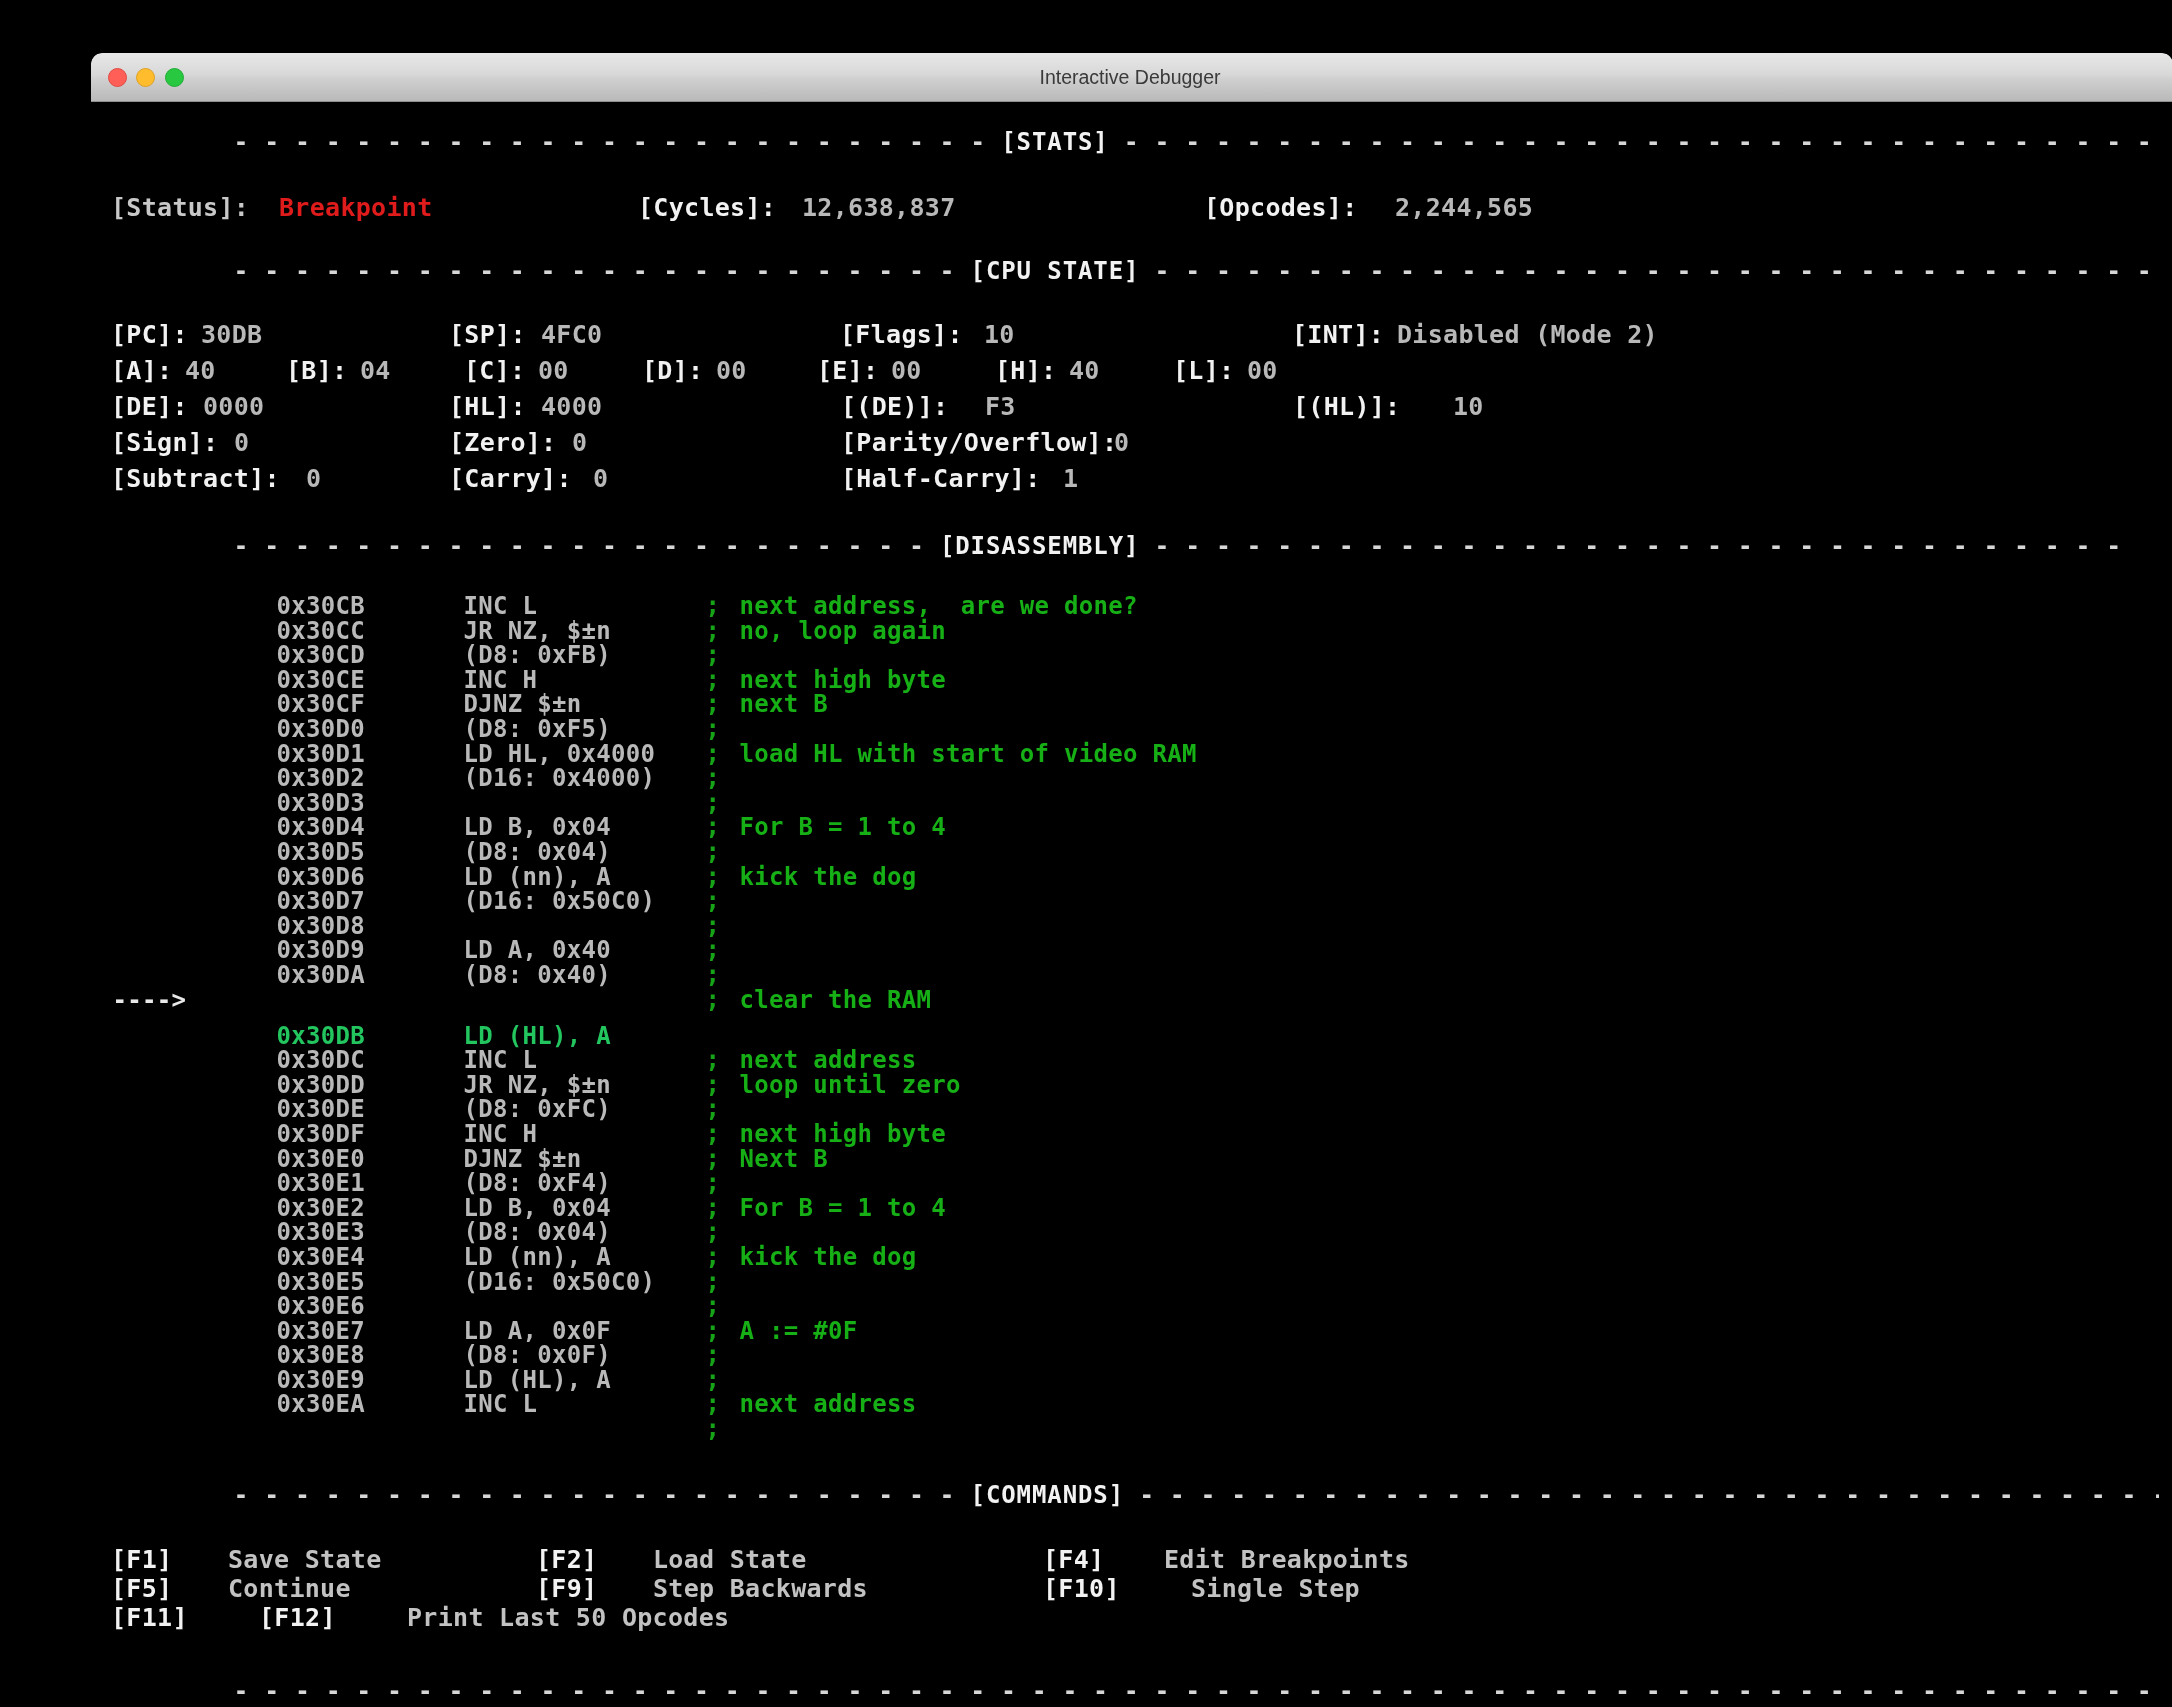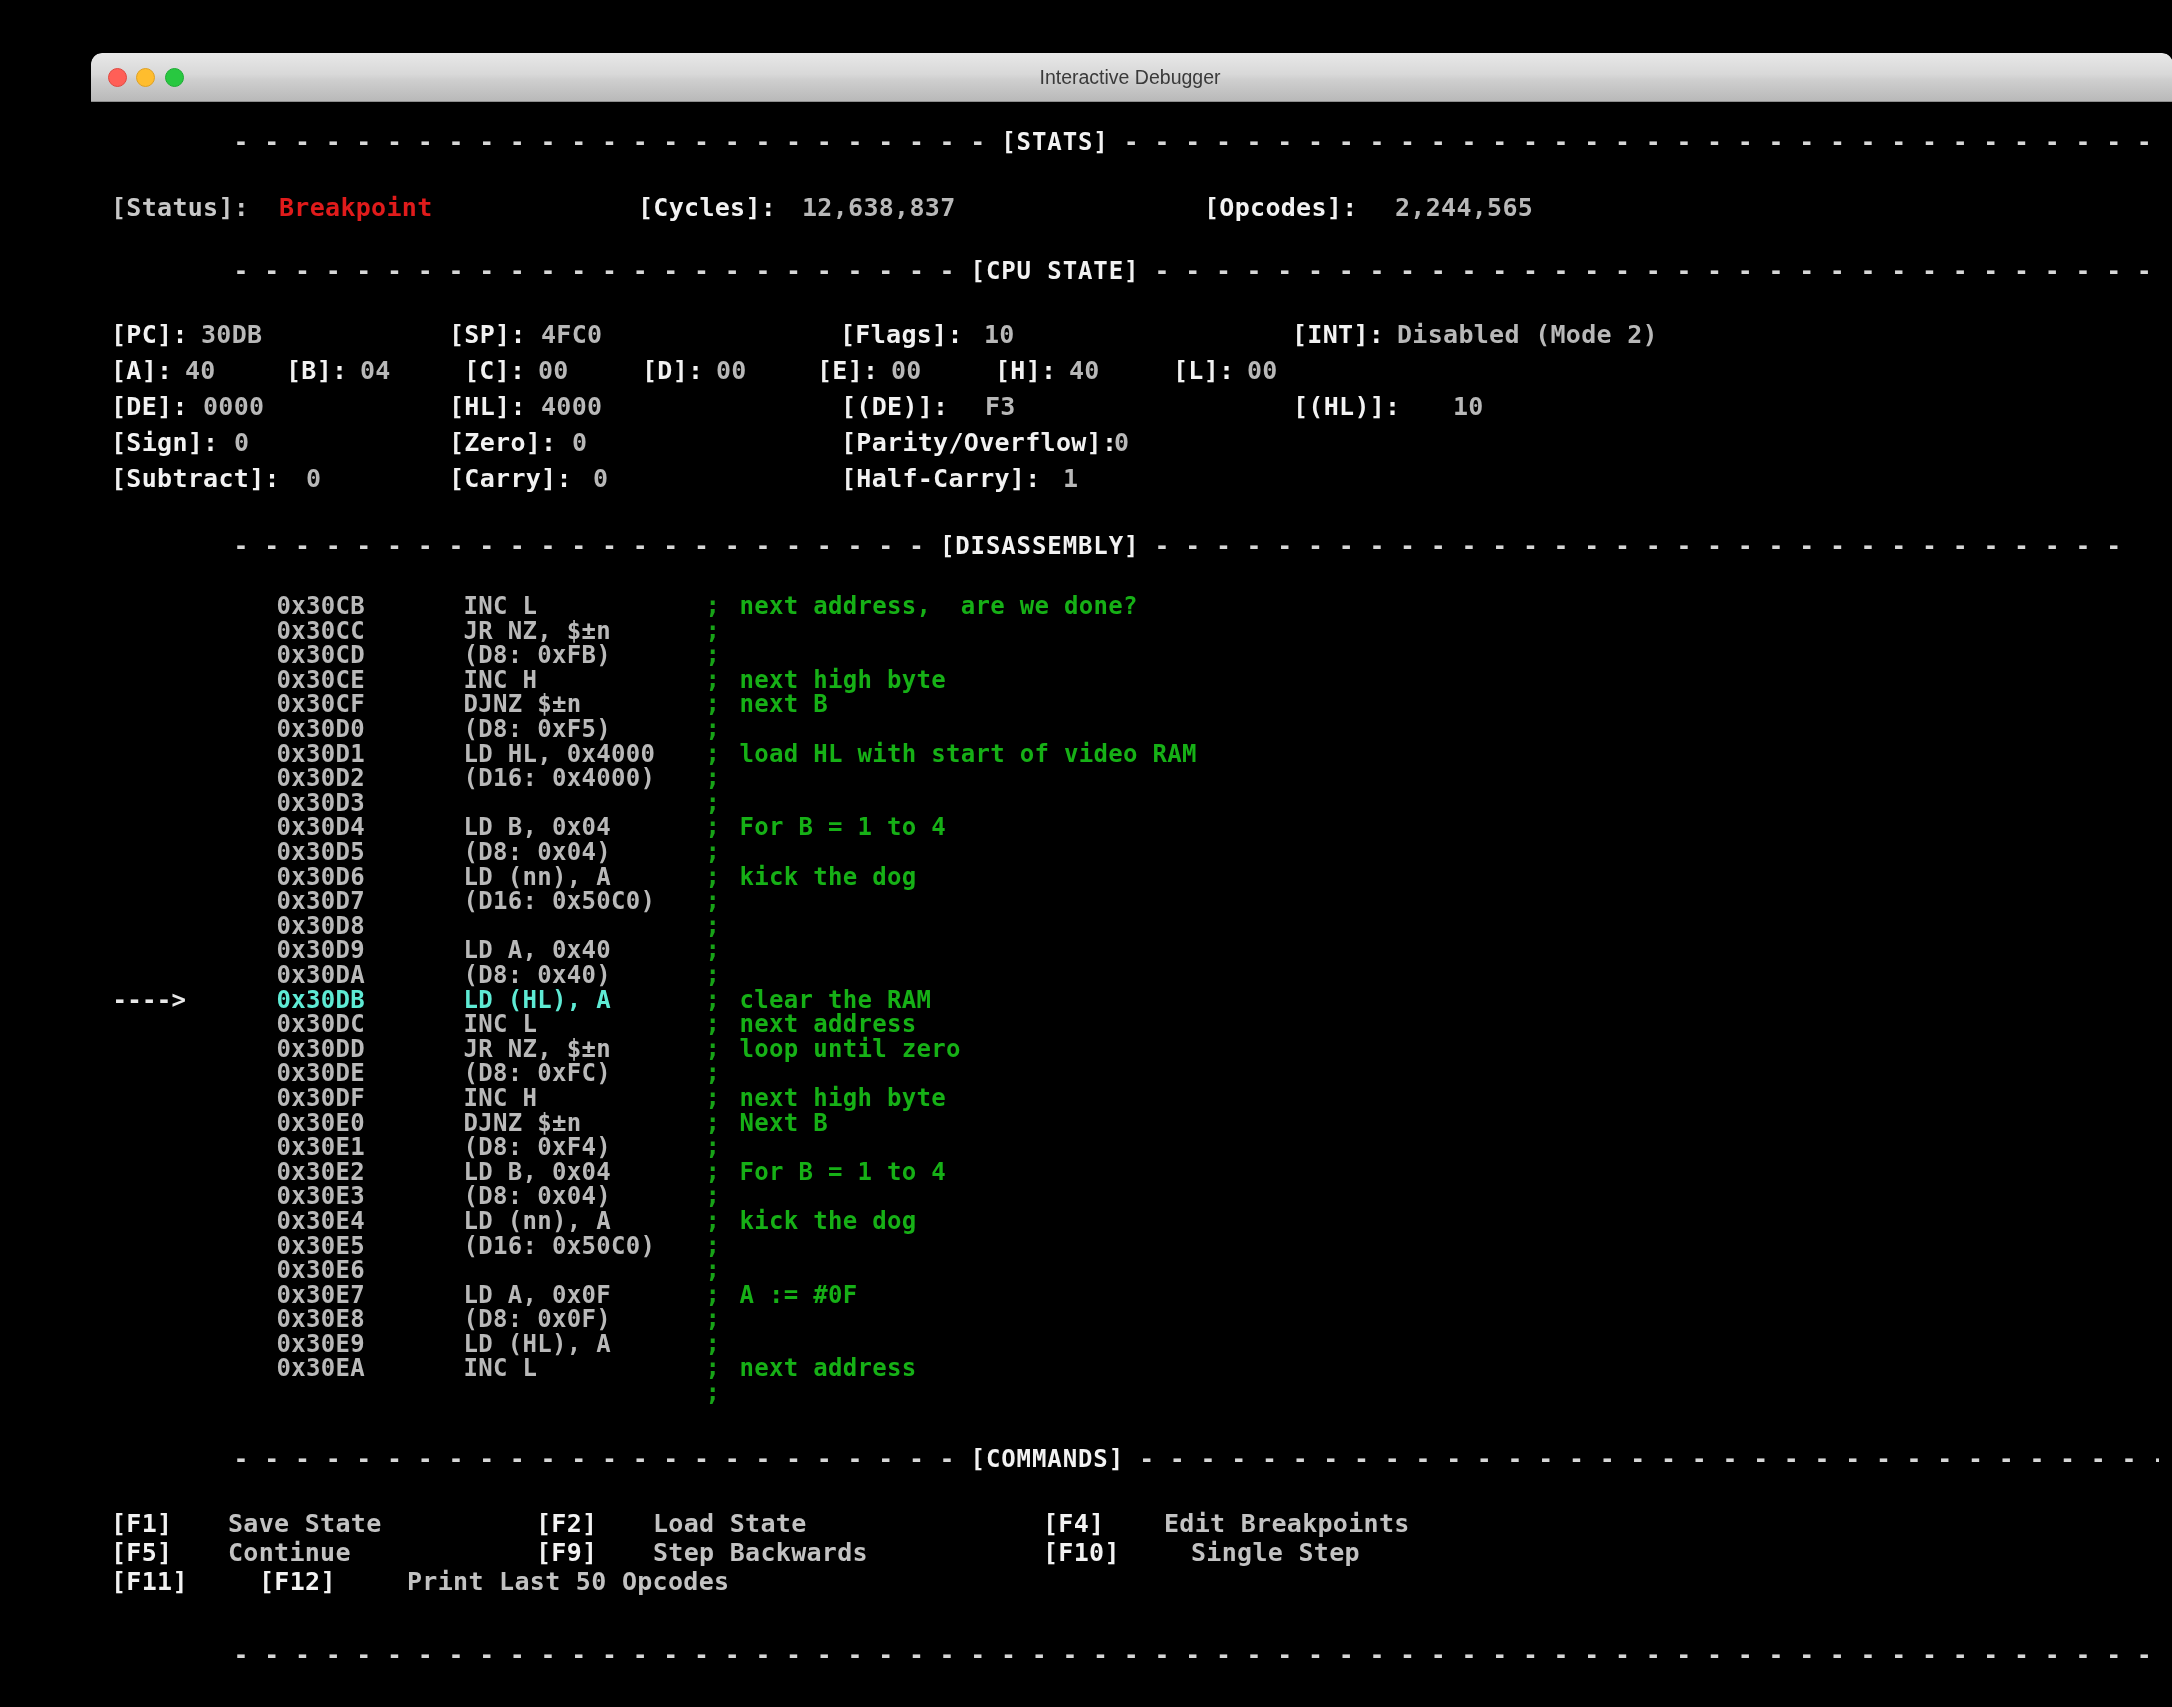--- a/index.html
+++ b/index.html
@@ -138,21 +138,22 @@
     width: 34px;
     flex: 0 0 34px;
     color: #17a317;
   }
   .d-cmt {
     flex: 1 1 auto;
     color: #16b016;
   }
   .dline.current .d-addr,
   .dline.current .d-op {
-    color: #5eead4;
+    color: #22c55e;
+    margin-top: 36px;
   }
 
   
   .cmd-row {
     display: flex;
     white-space: pre;
     font-size: 25px;
     line-height: 29px;
     font-weight: bold;
     letter-spacing: 0.3px;
@@ -252,21 +253,21 @@
         <span class="kv lbl" style="width:222px">[Half-Carry]:</span>
         <span class="kv val">1</span>
       </div>
 
       <div class="rule" style="margin-top:9.4px">
         <span>- - - - - - - - - - - - - - - - - - - - - - - </span><span class="lbl">[DISASSEMBLY]</span><span> - - - - - - - - - - - - - - - - - - - - - - - - - - - - - - - -</span>
       </div>
 
       <div id="disasm">
           <div class="dline"><span class="d-arrow"></span><span class="d-addr">0x30CB</span><span class="d-op">INC L</span><span class="d-semi">;</span><span class="d-cmt">next address,  are we done?</span></div>
-          <div class="dline"><span class="d-arrow"></span><span class="d-addr">0x30CC</span><span class="d-op">JR NZ, $±n</span><span class="d-semi">;</span></div>
+          <div class="dline"><span class="d-arrow"></span><span class="d-addr">0x30CC</span><span class="d-op">JR NZ, $±n</span><span class="d-semi">;</span><span class="d-cmt">no, loop again</span></div>
           <div class="dline"><span class="d-arrow"></span><span class="d-addr">0x30CD</span><span class="d-op">(D8: 0xFB)</span><span class="d-semi">;</span><span class="d-cmt"></span></div>
           <div class="dline"><span class="d-arrow"></span><span class="d-addr">0x30CE</span><span class="d-op">INC H</span><span class="d-semi">;</span><span class="d-cmt">next high byte</span></div>
           <div class="dline"><span class="d-arrow"></span><span class="d-addr">0x30CF</span><span class="d-op">DJNZ $±n</span><span class="d-semi">;</span><span class="d-cmt">next B</span></div>
           <div class="dline"><span class="d-arrow"></span><span class="d-addr">0x30D0</span><span class="d-op">(D8: 0xF5)</span><span class="d-semi">;</span><span class="d-cmt"></span></div>
           <div class="dline"><span class="d-arrow"></span><span class="d-addr">0x30D1</span><span class="d-op">LD HL, 0x4000</span><span class="d-semi">;</span><span class="d-cmt">load HL with start of video RAM</span></div>
           <div class="dline"><span class="d-arrow"></span><span class="d-addr">0x30D2</span><span class="d-op">(D16: 0x4000)</span><span class="d-semi">;</span><span class="d-cmt"></span></div>
           <div class="dline"><span class="d-arrow"></span><span class="d-addr">0x30D3</span><span class="d-op"></span><span class="d-semi">;</span><span class="d-cmt"></span></div>
           <div class="dline"><span class="d-arrow"></span><span class="d-addr">0x30D4</span><span class="d-op">LD B, 0x04</span><span class="d-semi">;</span><span class="d-cmt">For B = 1 to 4</span></div>
           <div class="dline"><span class="d-arrow"></span><span class="d-addr">0x30D5</span><span class="d-op">(D8: 0x04)</span><span class="d-semi">;</span><span class="d-cmt"></span></div>
           <div class="dline"><span class="d-arrow"></span><span class="d-addr">0x30D6</span><span class="d-op">LD (nn), A</span><span class="d-semi">;</span><span class="d-cmt">kick the dog</span></div>

